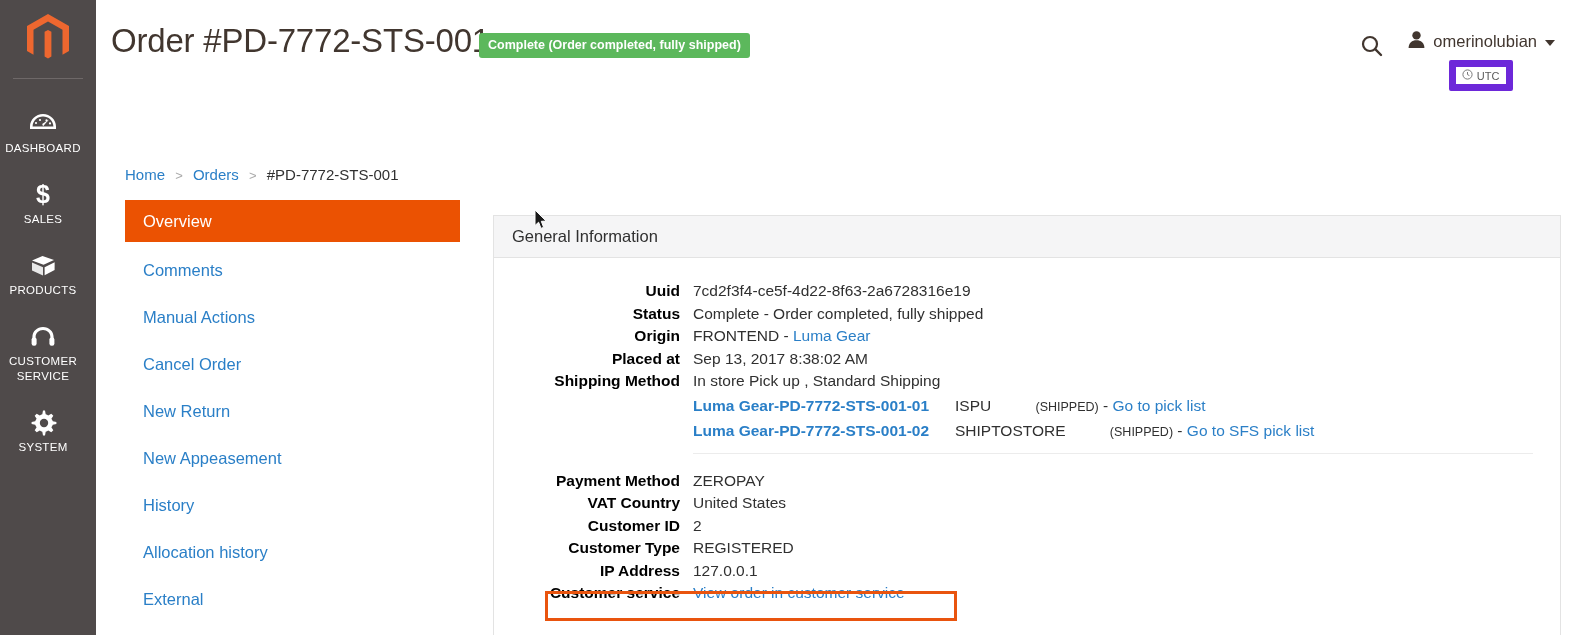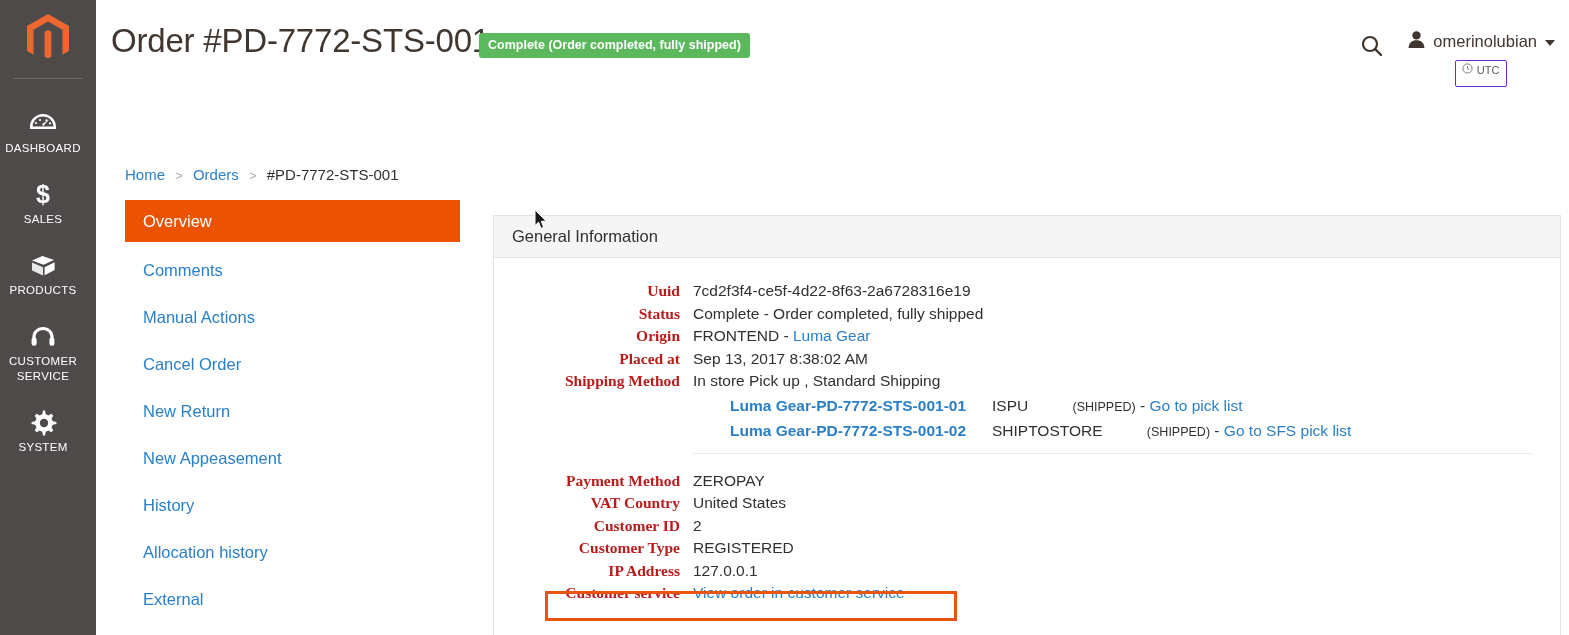--- a/index.html
+++ b/index.html
@@ -118,26 +118,26 @@
   #user-caret {
     width: 0; height: 0;
     border-left: 5px solid transparent;
     border-right: 5px solid transparent;
     border-top: 6px solid #41362f;
     margin-left: 1px;
     margin-top: 2px;
   }
   #tz-badge {
     margin-top: 7px;
-    border: 1px solid #6d28d9;
+    border: 7px solid #6d28d9;
     border-radius: 2px;
     background: #ffffff;
     color: #5a5a5a;
     font-size: 11px;
-    padding: 2px 7px 10px 6px;
+    padding: 2px 7px 2px 6px;
     display: flex;
     align-items: center;
     gap: 4px;
     white-space: nowrap;
   }
 
   
   #breadcrumb {
     position: absolute;
     left: 125px; top: 166px;
@@ -212,24 +212,23 @@
   .info-table td {
     font-size: 15.5px;
     line-height: 22.5px;
     padding: 0;
     vertical-align: top;
   }
   td.info-label {
     width: 199px;
     text-align: right;
     font-weight: bold;
-    color: #b91c1c;
+    color: #000000;
     padding-right: 13px;
     white-space: nowrap;
-    font-family: Liberation Serif, serif;
   }
   td.info-value {
     color: #303030;
   }
   .info-value a, a.inline-link {
     color: #2a7fc7;
     text-decoration: none;
   }
   .shipment-row td { padding-top: 2px; }
   .shipment-link {
@@ -245,21 +244,21 @@
   }
   .shipment-meta .small-caps {
     font-size: 12.5px;
     margin-left: 40px;
   }
   .shipment-cell-inner {
     display: flex;
     gap: 0;
     white-space: nowrap;
   }
-  .shipment-name-col { width: 262px; margin-left: 37px; }
+  .shipment-name-col { width: 262px; }
   #section-divider {
     margin: 9px 0 0 199px;
     border-top: 1px solid #ececec;
     width: 840px;
     height: 1px;
   }
   tr.highlight-row td.info-label {
     position: relative;
   }
   #cs-highlight {

